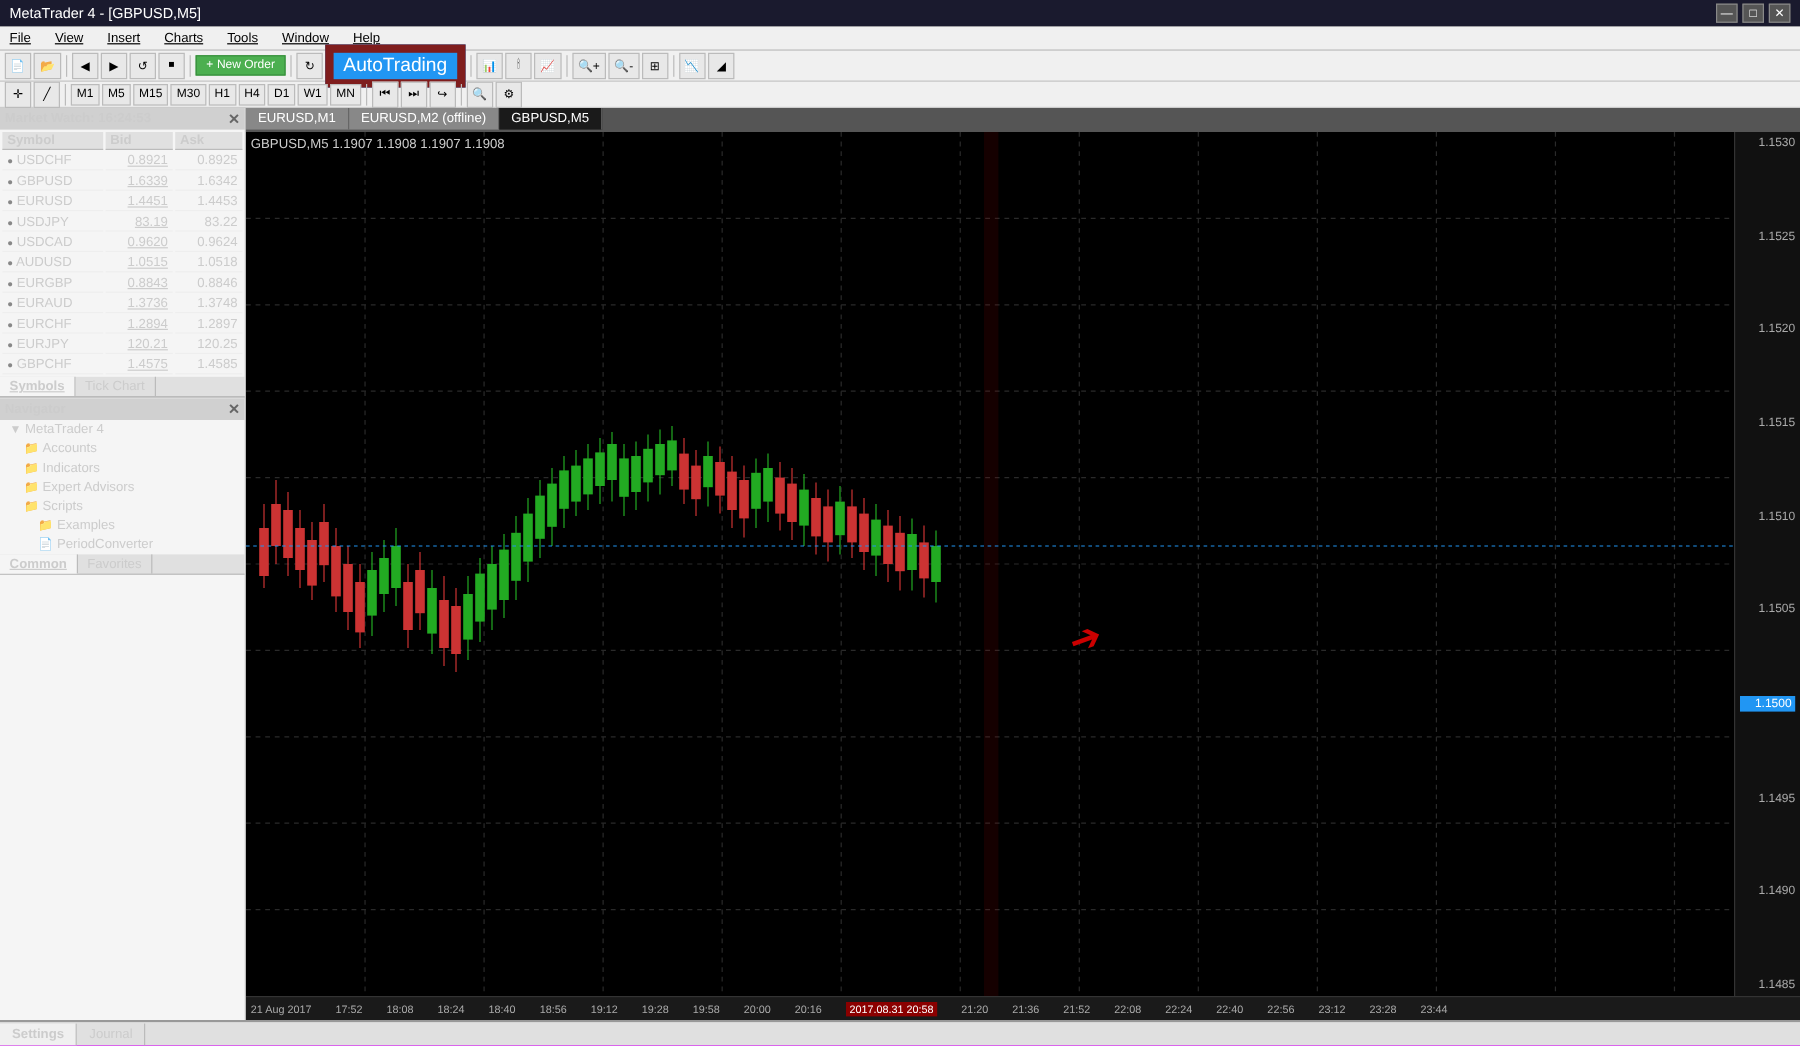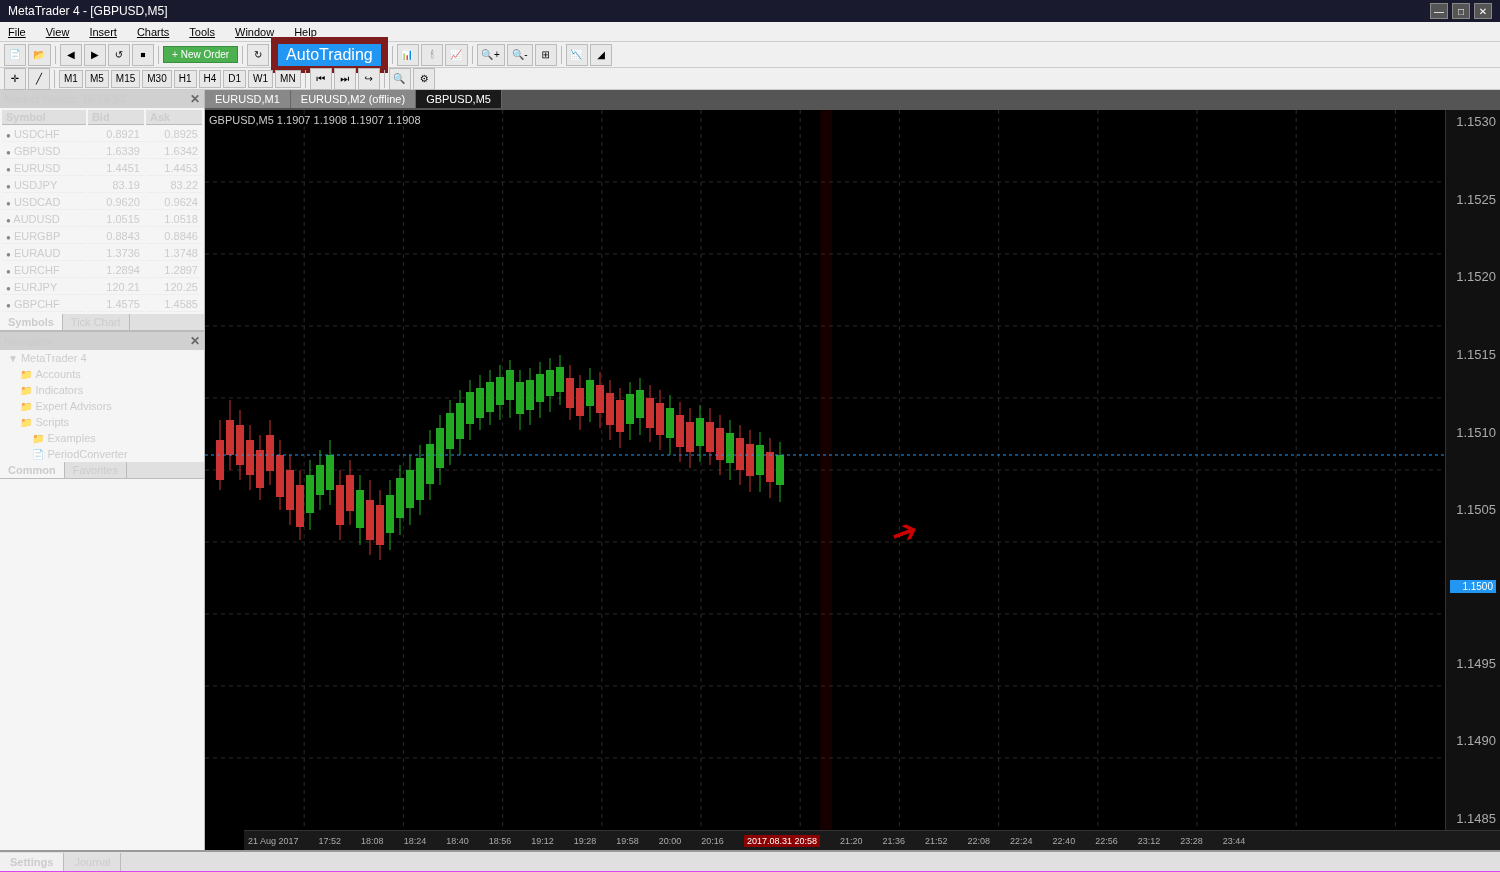--- a/index.html
+++ b/index.html
@@ -30,27 +30,27 @@
 
     
     .left-panel { width: 205px; background: #f5f5f5; border-right: 1px solid #bbb; display: flex; flex-direction: column; flex-shrink: 0; }
 
     
     .market-watch { border-bottom: 1px solid #bbb; }
     .panel-header { background: #d0d0d0; padding: 2px 4px; font-size: 11px; font-weight: bold; display: flex; justify-content: space-between; align-items: center; }
     .mw-table { width: 100%; font-size: 11px; }
     .mw-table th { background: #e0e0e0; padding: 1px 4px; text-align: left; border-bottom: 1px solid #bbb; }
     .mw-table td { padding: 1px 4px; border-bottom: 1px solid #eee; }
-    .mw-bid { text-align: right; }
+    .mw-bid { text-align: right; text-decoration: underline; }
     .mw-ask { text-align: right; }
 
     
     .tab-bar { display: flex; background: #e0e0e0; border-bottom: 1px solid #bbb; }
     .tab { padding: 2px 8px; font-size: 11px; cursor: pointer; border-right: 1px solid #bbb; }
-    .tab.active { background: #f5f5f5; font-weight: bold; }
+    .tab.active { background: #f5f5f5; font-weight: bold; text-decoration: underline; }
 
     
     .navigator { flex: 1; overflow-y: auto; }
     .nav-header { background: #d0d0d0; padding: 2px 4px; font-size: 11px; font-weight: bold; display: flex; justify-content: space-between; align-items: center; }
     .nav-tree { font-size: 11px; }
     .nav-item { padding: 2px 4px; cursor: pointer; display: flex; align-items: center; gap: 3px; }
     .nav-item.level1 { padding-left: 8px; }
     .nav-item.level2 { padding-left: 20px; }
     .nav-item.level3 { padding-left: 32px; }
     .nav-icon { font-size: 10px; }
@@ -60,25 +60,25 @@
     
     .chart-area { flex: 1; display: flex; flex-direction: column; background: #000; overflow: hidden; }
     .chart-tabs { display: flex; background: #555; height: 20px; align-items: flex-start; }
     .chart-tab { padding: 2px 10px; font-size: 11px; cursor: pointer; background: #888; color: #fff; border-right: 1px solid #666; height: 18px; display: flex; align-items: center; }
     .chart-tab.active { background: #1a1a1a; color: #fff; }
 
     
     .chart-canvas { flex: 1; position: relative; background: #000; overflow: hidden; padding-left: 23px; }
     .chart-info { position: absolute; top: 4px; left: 4px; color: #ccc; font-size: 11px; z-index: 10; }
     .price-scale { position: absolute; right: 0; top: 0; width: 55px; background: #1a1a1a; height: 100%; border-left: 1px solid #333; display: flex; flex-direction: column; justify-content: space-between; padding: 4px 4px; }
-    .price-label { font-size: 13px; color: #aaa; text-align: right; }
+    .price-label { font-size: 10px; color: #aaa; text-align: right; }
     .price-label.current { color: #fff; background: #2196F3; padding: 1px 3px; font-size: 10px; }
 
     
-    .time-axis { height: 20px; background: #1a1a1a; border-top: 1px solid #333; display: flex; align-items: center; padding-left: 4px; overflow: hidden; margin-left: 39px; }
+    .time-axis { height: 20px; background: #1a1a1a; border-top: 1px solid #333; display: flex; align-items: center; padding-left: 4px; overflow: hidden; }
     .time-label { font-size: 9px; color: #aaa; white-space: nowrap; flex-shrink: 0; margin-right: 20px; }
     .time-label.highlighted { background: #8B0000; color: #fff; padding: 1px 3px; }
 
     
     .annotation-box { position: absolute; background: #fff; border: 2px solid #333; padding: 8px 12px; font-size: 14px; color: #000; text-align: center; border-radius: 3px; direction: rtl; }
 
     
     .tester-panel { height: 230px; background: #f0f0f0; border-top: 2px solid #999; display: flex; flex-direction: column; }
     .tester-tabs { display: flex; background: #e0e0e0; border-bottom: 1px solid #d946ef; height: 20px; align-items: flex-end; }
     .tester-tab { padding: 2px 10px; font-size: 11px; cursor: pointer; border-right: 1px solid #bbb; height: 18px; display: flex; align-items: center; }

